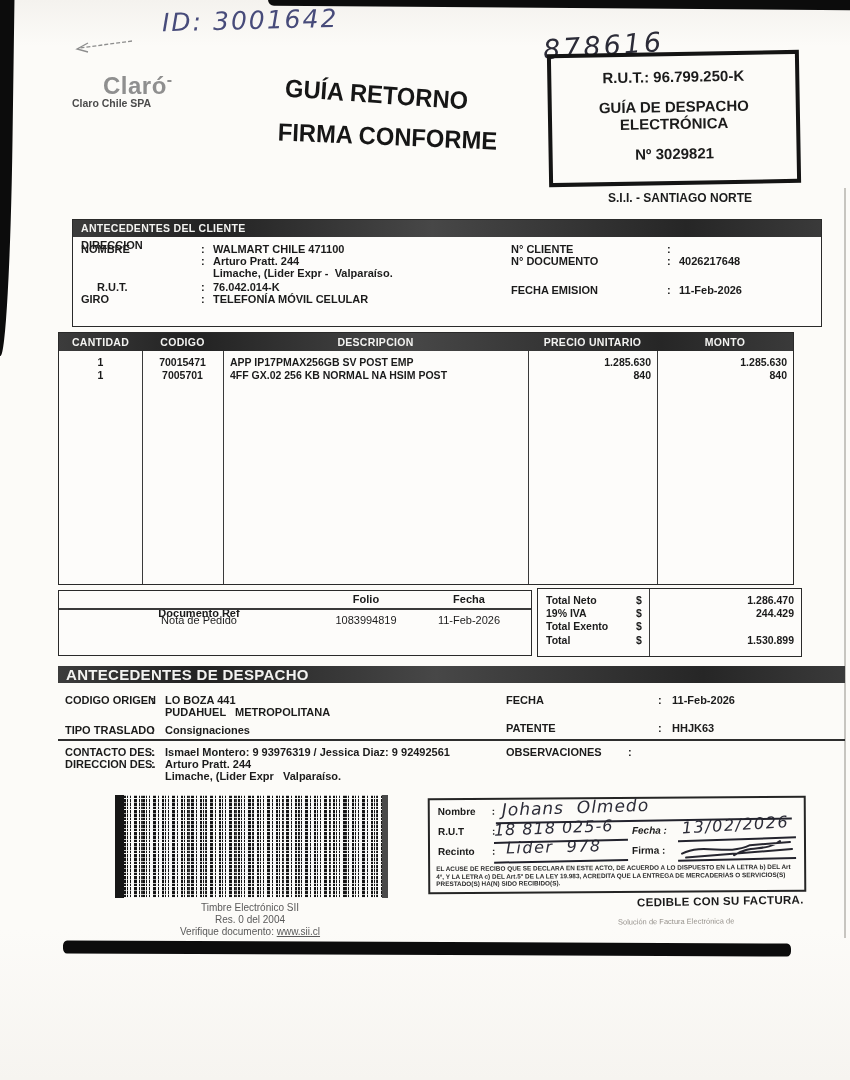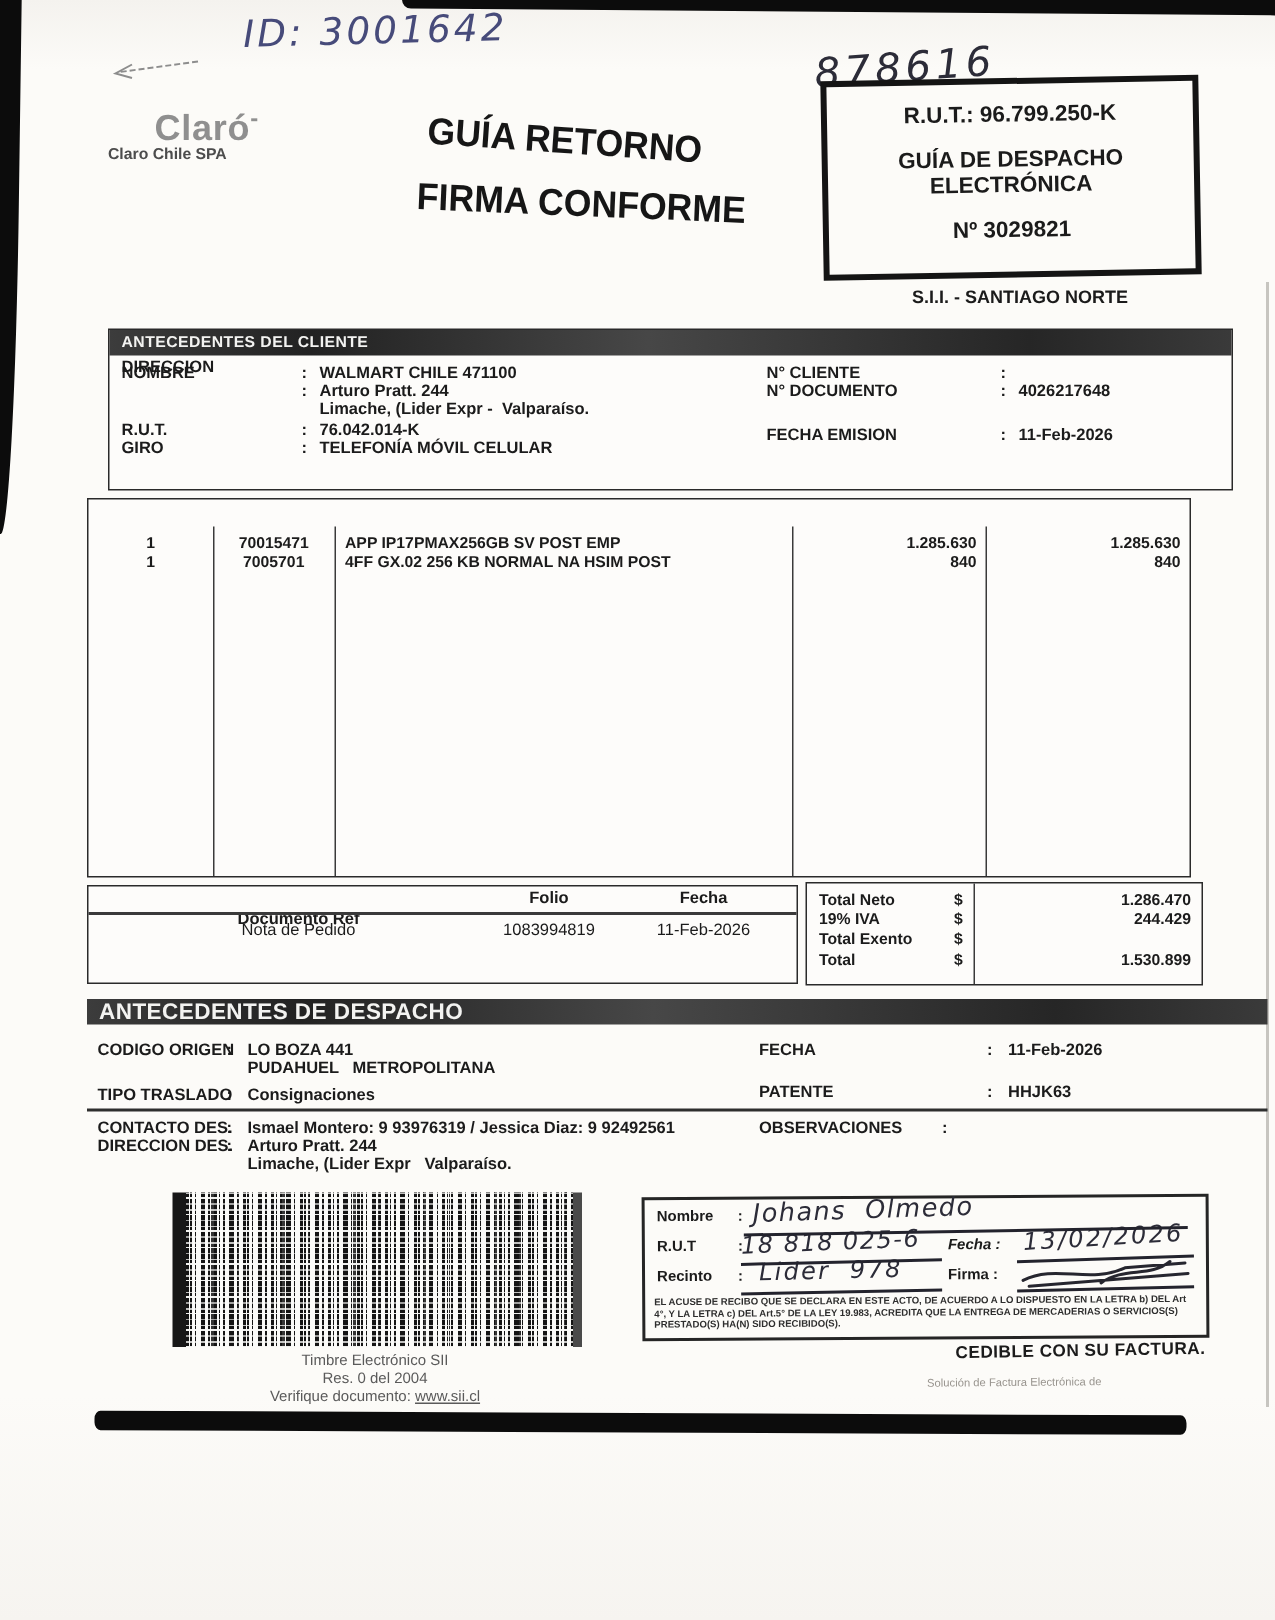--- a/index.html
+++ b/index.html
@@ -68,38 +68,45 @@
 
   <div class="abs box" style="left:72px;top:219px;width:748px;height:106px;">
     <div class="bar-dark" style="height:17px;line-height:17px;padding-left:8px;font-size:10.5px;">ANTECEDENTES DEL CLIENTE</div>
     <span class="abs b t11 pre" style="left:8px;top:23px;">NOMBRE</span>
     <span class="abs b t11" style="left:128px;top:23px;">:</span>
     <span class="abs b t11 pre" style="left:140px;top:23px;">WALMART CHILE 471100</span>
     <span class="abs b t11 pre" style="left:8px;top:19px;">DIRECCION</span>
     <span class="abs b t11" style="left:128px;top:35px;">:</span>
     <span class="abs b t11 pre" style="left:140px;top:35px;">Arturo Pratt. 244</span>
     <span class="abs b t11 pre" style="left:140px;top:47px;">Limache, (Lider Expr -  Valparaíso.</span>
-    <span class="abs b t11 pre" style="left:8px;top:61px;">R.U.T.</span>
+    <span class="abs b t11 pre" style="left:24px;top:61px;">R.U.T.</span>
     <span class="abs b t11" style="left:128px;top:61px;">:</span>
     <span class="abs b t11 pre" style="left:140px;top:61px;">76.042.014-K</span>
     <span class="abs b t11 pre" style="left:8px;top:73px;text-align:center;">GIRO</span>
     <span class="abs b t11" style="left:128px;top:73px;">:</span>
     <span class="abs b t11 pre" style="left:140px;top:73px;">TELEFONÍA MÓVIL CELULAR</span>
     <span class="abs b t11 pre" style="left:438px;top:23px;">N° CLIENTE</span>
     <span class="abs b t11" style="left:594px;top:23px;">:</span>
     <span class="abs b t11 pre" style="left:606px;top:23px;"></span>
     <span class="abs b t11 pre" style="left:438px;top:35px;">N° DOCUMENTO</span>
     <span class="abs b t11" style="left:594px;top:35px;">:</span>
     <span class="abs b t11 pre" style="left:606px;top:35px;">4026217648</span>
     <span class="abs b t11 pre" style="left:438px;top:64px;">FECHA EMISION</span>
     <span class="abs b t11" style="left:594px;top:64px;">:</span>
     <span class="abs b t11 pre" style="left:606px;top:64px;">11-Feb-2026</span>
   </div>
 
   <div class="abs box" style="left:58px;top:332px;width:734px;height:251px;">
+    <div class="bar-dark" style="height:18px;line-height:18px;font-size:10.5px;">
+      <span class="abs ctr" style="left:0;width:83px;">CANTIDAD</span>
+      <span class="abs ctr" style="left:83px;width:81px;">CODIGO</span>
+      <span class="abs ctr" style="left:164px;width:305px;">DESCRIPCION</span>
+      <span class="abs ctr" style="left:469px;width:129px;">PRECIO UNITARIO</span>
+      <span class="abs ctr" style="left:598px;width:136px;">MONTO</span>
+    </div>
     <div class="abs vline" style="left:83px;top:18px;height:233px;"></div>
     <div class="abs vline" style="left:164px;top:18px;height:233px;"></div>
     <div class="abs vline" style="left:469px;top:18px;height:233px;"></div>
     <div class="abs vline" style="left:598px;top:18px;height:233px;"></div>
 
     <span class="abs b t105 ctr" style="left:0;top:23px;width:83px;">1</span>
     <span class="abs b t105 ctr" style="left:83px;top:23px;width:81px;">70015471</span>
     <span class="abs b t105 pre" style="left:171px;top:23px;">APP IP17PMAX256GB SV POST EMP</span>
     <span class="abs b t105 rgt" style="left:469px;top:23px;width:123px;">1.285.630</span>
     <span class="abs b t105 rgt" style="left:598px;top:23px;width:130px;">1.285.630</span>

